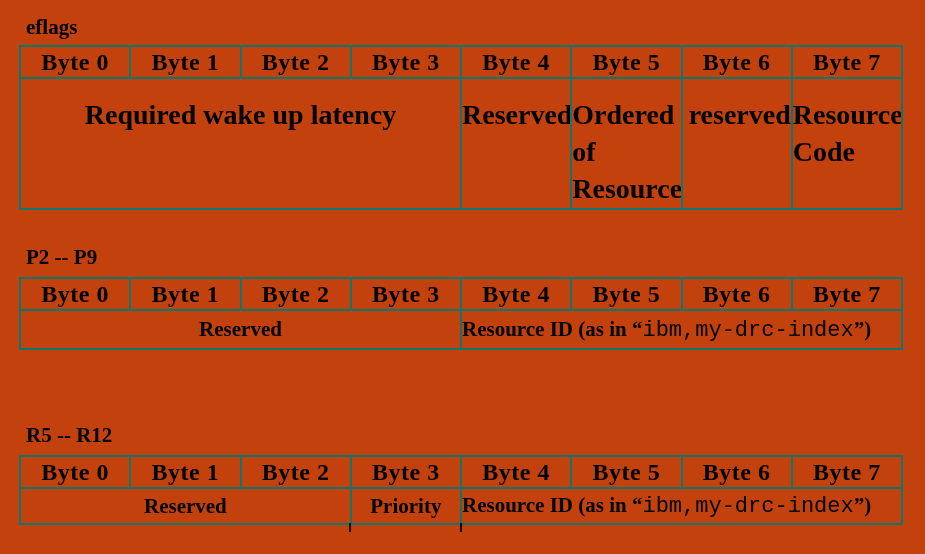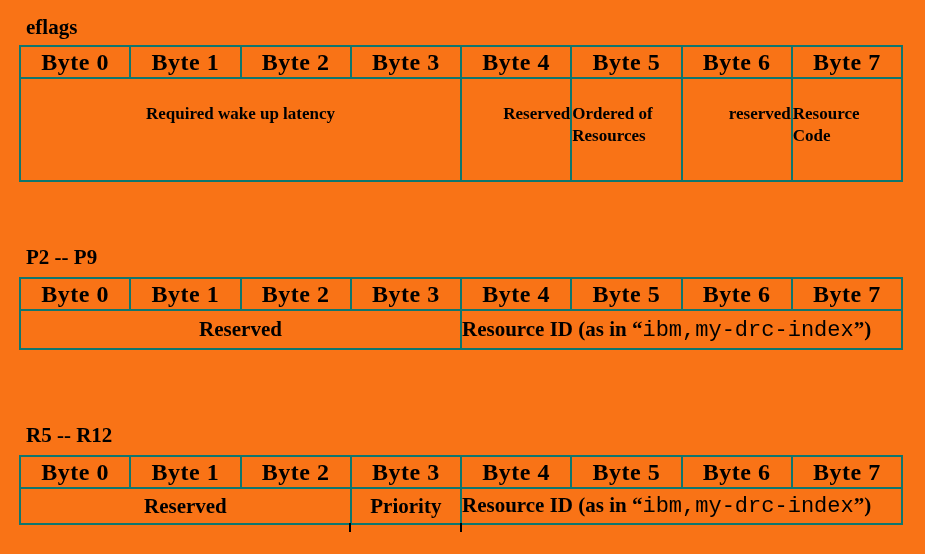--- a/index.html
+++ b/index.html
@@ -1,38 +1,38 @@
 <!DOCTYPE html>
 <html><head>
 <meta charset="utf-8">
 <style>
   html,body{margin:0;padding:0;background:#ffffff;}
   .page{
-    position:relative;width:925px;height:554px;background:#f97316;
+    position:relative;width:925px;height:554px;background:#c2410c;
     font-family:"Liberation Serif",serif;font-weight:bold;color:#000000;
     overflow:hidden;
   }
   .tbl-title{position:absolute;left:26px;font-size:21px;line-height:1.1;white-space:nowrap;}
   .legend{position:absolute;left:19px;top:160px;font-size:21px;white-space:nowrap;}
   table.byte-table{
     position:absolute;left:19px;width:884px;
     border-collapse:collapse;table-layout:fixed;
   }
   table.byte-table th,table.byte-table td{
     border:2px solid #0f766e;padding:0;overflow:hidden;
   }
   table.byte-table th{
     height:30px;font-size:24px;font-weight:bold;text-align:center;
     letter-spacing:0.5px;
   }
   th.dbl,td.dbl{border-left:4px double #000;}
   
   #eflags-table td{
-    height:77px;vertical-align:top;font-size:17px;line-height:1.32;
-    padding-top:24px;
+    height:77px;vertical-align:top;font-size:28px;line-height:1.32;
+    padding-top:18px;
   }
   .c-latency{text-align:center;padding-left:50px;}
   .c-right{text-align:right;padding-right:3px;}
   .c-left{text-align:left;padding-left:3px;}
   .c-code{text-align:left;padding-left:5px;}
   
   #p2-table td,#r5-table td{
     height:37px;vertical-align:middle;font-size:21px;
   }
   #r5-table td{height:34px;}

